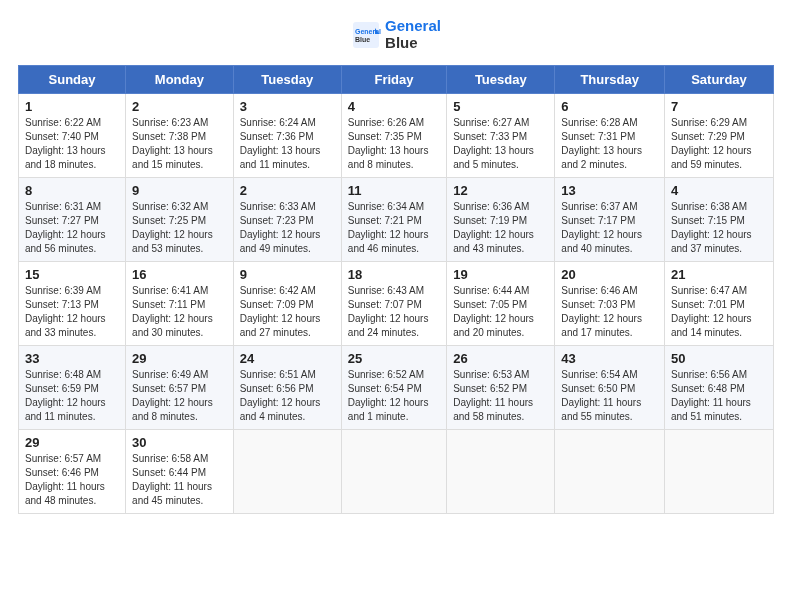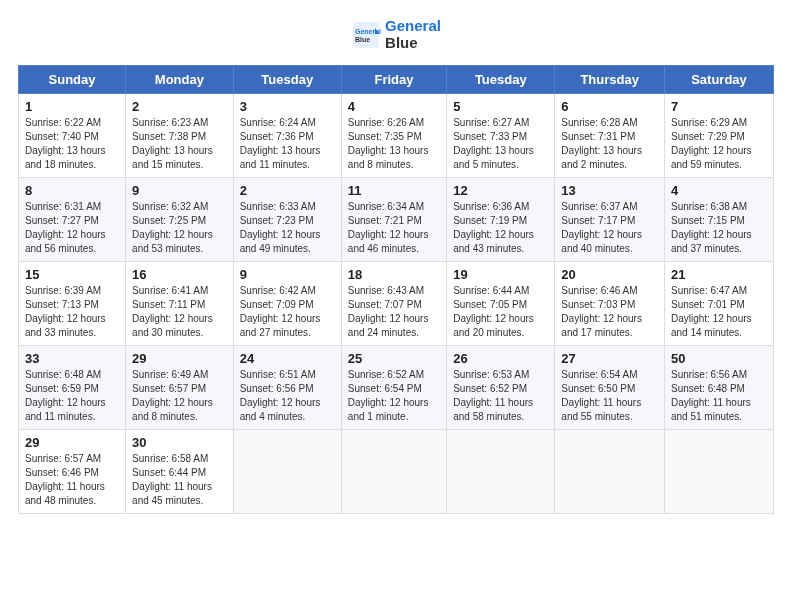--- a/index.html
+++ b/index.html
@@ -237,21 +237,21 @@
           </td>
           <td>
             <span class="day-num">25</span>
             <div class="day-info">Sunrise: 6:52 AM<br>Sunset: 6:54 PM<br>Daylight: 12 hours and 1 minute.</div>
           </td>
           <td>
             <span class="day-num">26</span>
             <div class="day-info">Sunrise: 6:53 AM<br>Sunset: 6:52 PM<br>Daylight: 11 hours and 58 minutes.</div>
           </td>
           <td>
-            <span class="day-num">27</span>
+            <span class="day-num">43</span>
             <div class="day-info">Sunrise: 6:54 AM<br>Sunset: 6:50 PM<br>Daylight: 11 hours and 55 minutes.</div>
           </td>
           <td>
             <span class="day-num">50</span>
             <div class="day-info">Sunrise: 6:56 AM<br>Sunset: 6:48 PM<br>Daylight: 11 hours and 51 minutes.</div>
           </td>
         </tr>
         <tr>
           <td>
             <span class="day-num">29</span>

